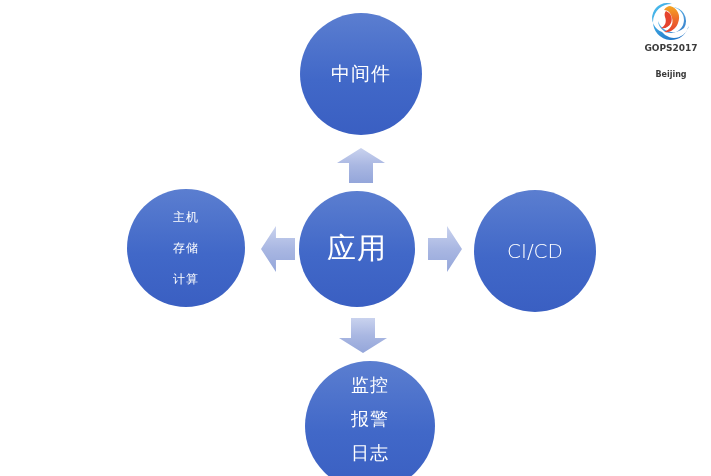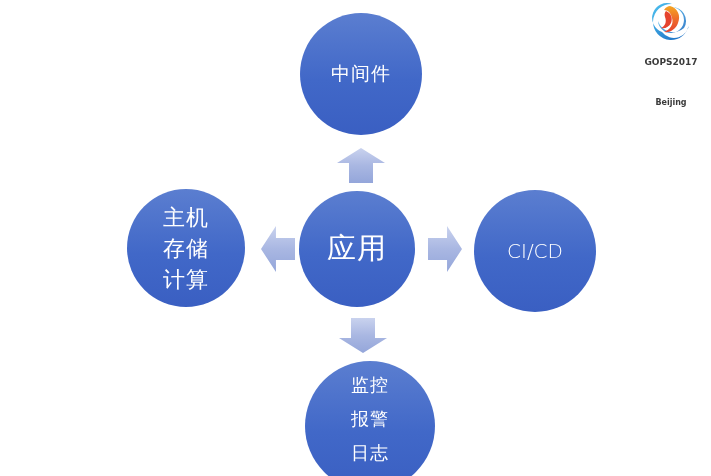--- a/index.html
+++ b/index.html
@@ -21,21 +21,21 @@
     color: #ffffff;
     display: flex;
     flex-direction: column;
     justify-content: center;
     text-align: center;
     font-weight: 300;
     letter-spacing: 1px;
   }
   .circle-top    { left: 300px; top: 13px;  width: 122px; height: 122px; font-size: 19px; }
   .circle-center { left: 299px; top: 191px; width: 116px; height: 116px; font-size: 29px; }
-  .circle-left   { left: 127px; top: 189px; width: 118px; height: 118px; font-size: 22px; line-height: 31px; }
+  .circle-left   { left: 127px; top: 189px; width: 118px; height: 118px; font-size: 12px; line-height: 31px; }
   .circle-right  { left: 474px; top: 190px; width: 122px; height: 122px; font-size: 20px; letter-spacing: 0; }
   .circle-bottom { left: 305px; top: 361px; width: 130px; height: 130px; font-size: 18px; line-height: 34px; padding-bottom: 14px; box-sizing: border-box; }
   .arrow {
     position: absolute;
     background: linear-gradient(to bottom, #c9d2ee 0%, #a9b7e2 50%, #94a6da 100%);
   }
   .arrow-up {
     left: 337px; top: 148px; width: 48px; height: 35px;
     clip-path: polygon(50% 0%, 100% 43%, 75% 43%, 75% 100%, 25% 100%, 25% 43%, 0% 43%);
   }
@@ -50,21 +50,20 @@
   .arrow-right {
     left: 428px; top: 226px; width: 34px; height: 46px;
     clip-path: polygon(0% 26%, 56% 26%, 56% 0%, 100% 50%, 56% 100%, 56% 74%, 0% 74%);
   }
   .logo {
     position: absolute;
     left: 640px; top: 2px; width: 62px;
     display: flex;
     flex-direction: column;
     align-items: center;
-    gap: 14px;
   }
   .logo svg { width: 40px; height: 40px; }
   .logo-title {
     font-size: 9px;
     font-weight: bold;
     color: #3b3b3b;
     margin-top: 1px;
     white-space: nowrap;
   }
   .logo-subtitle {

